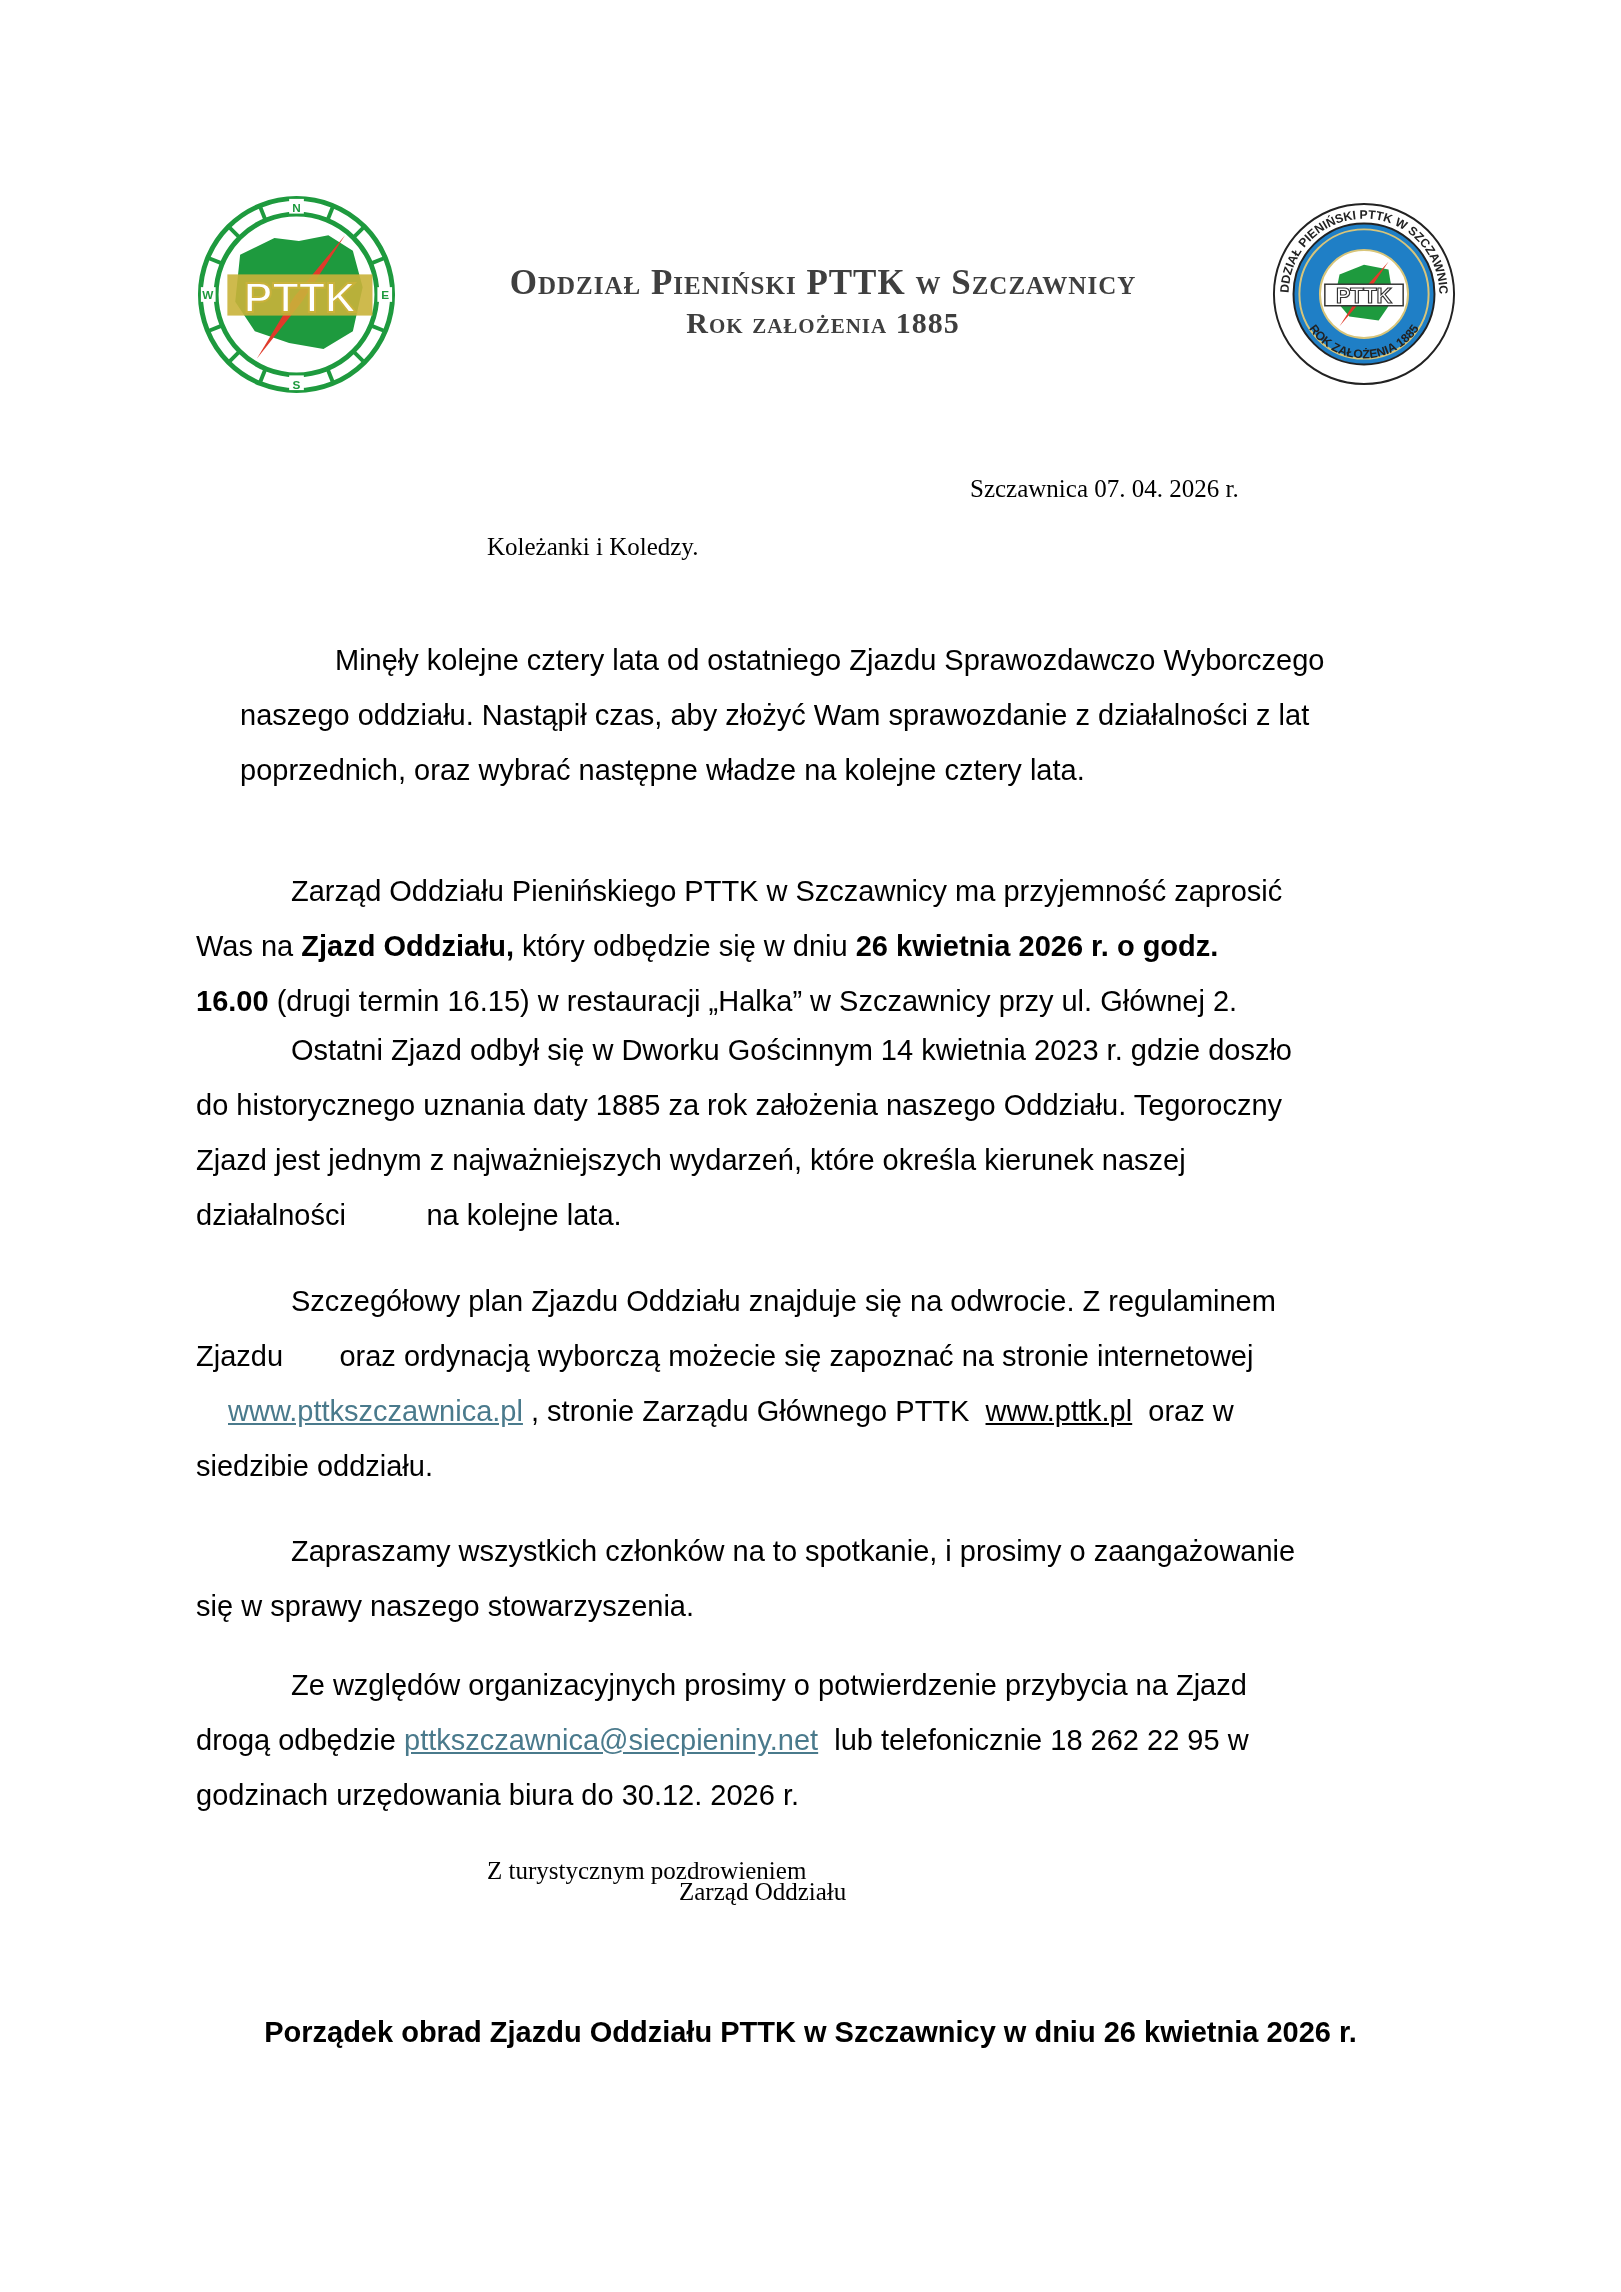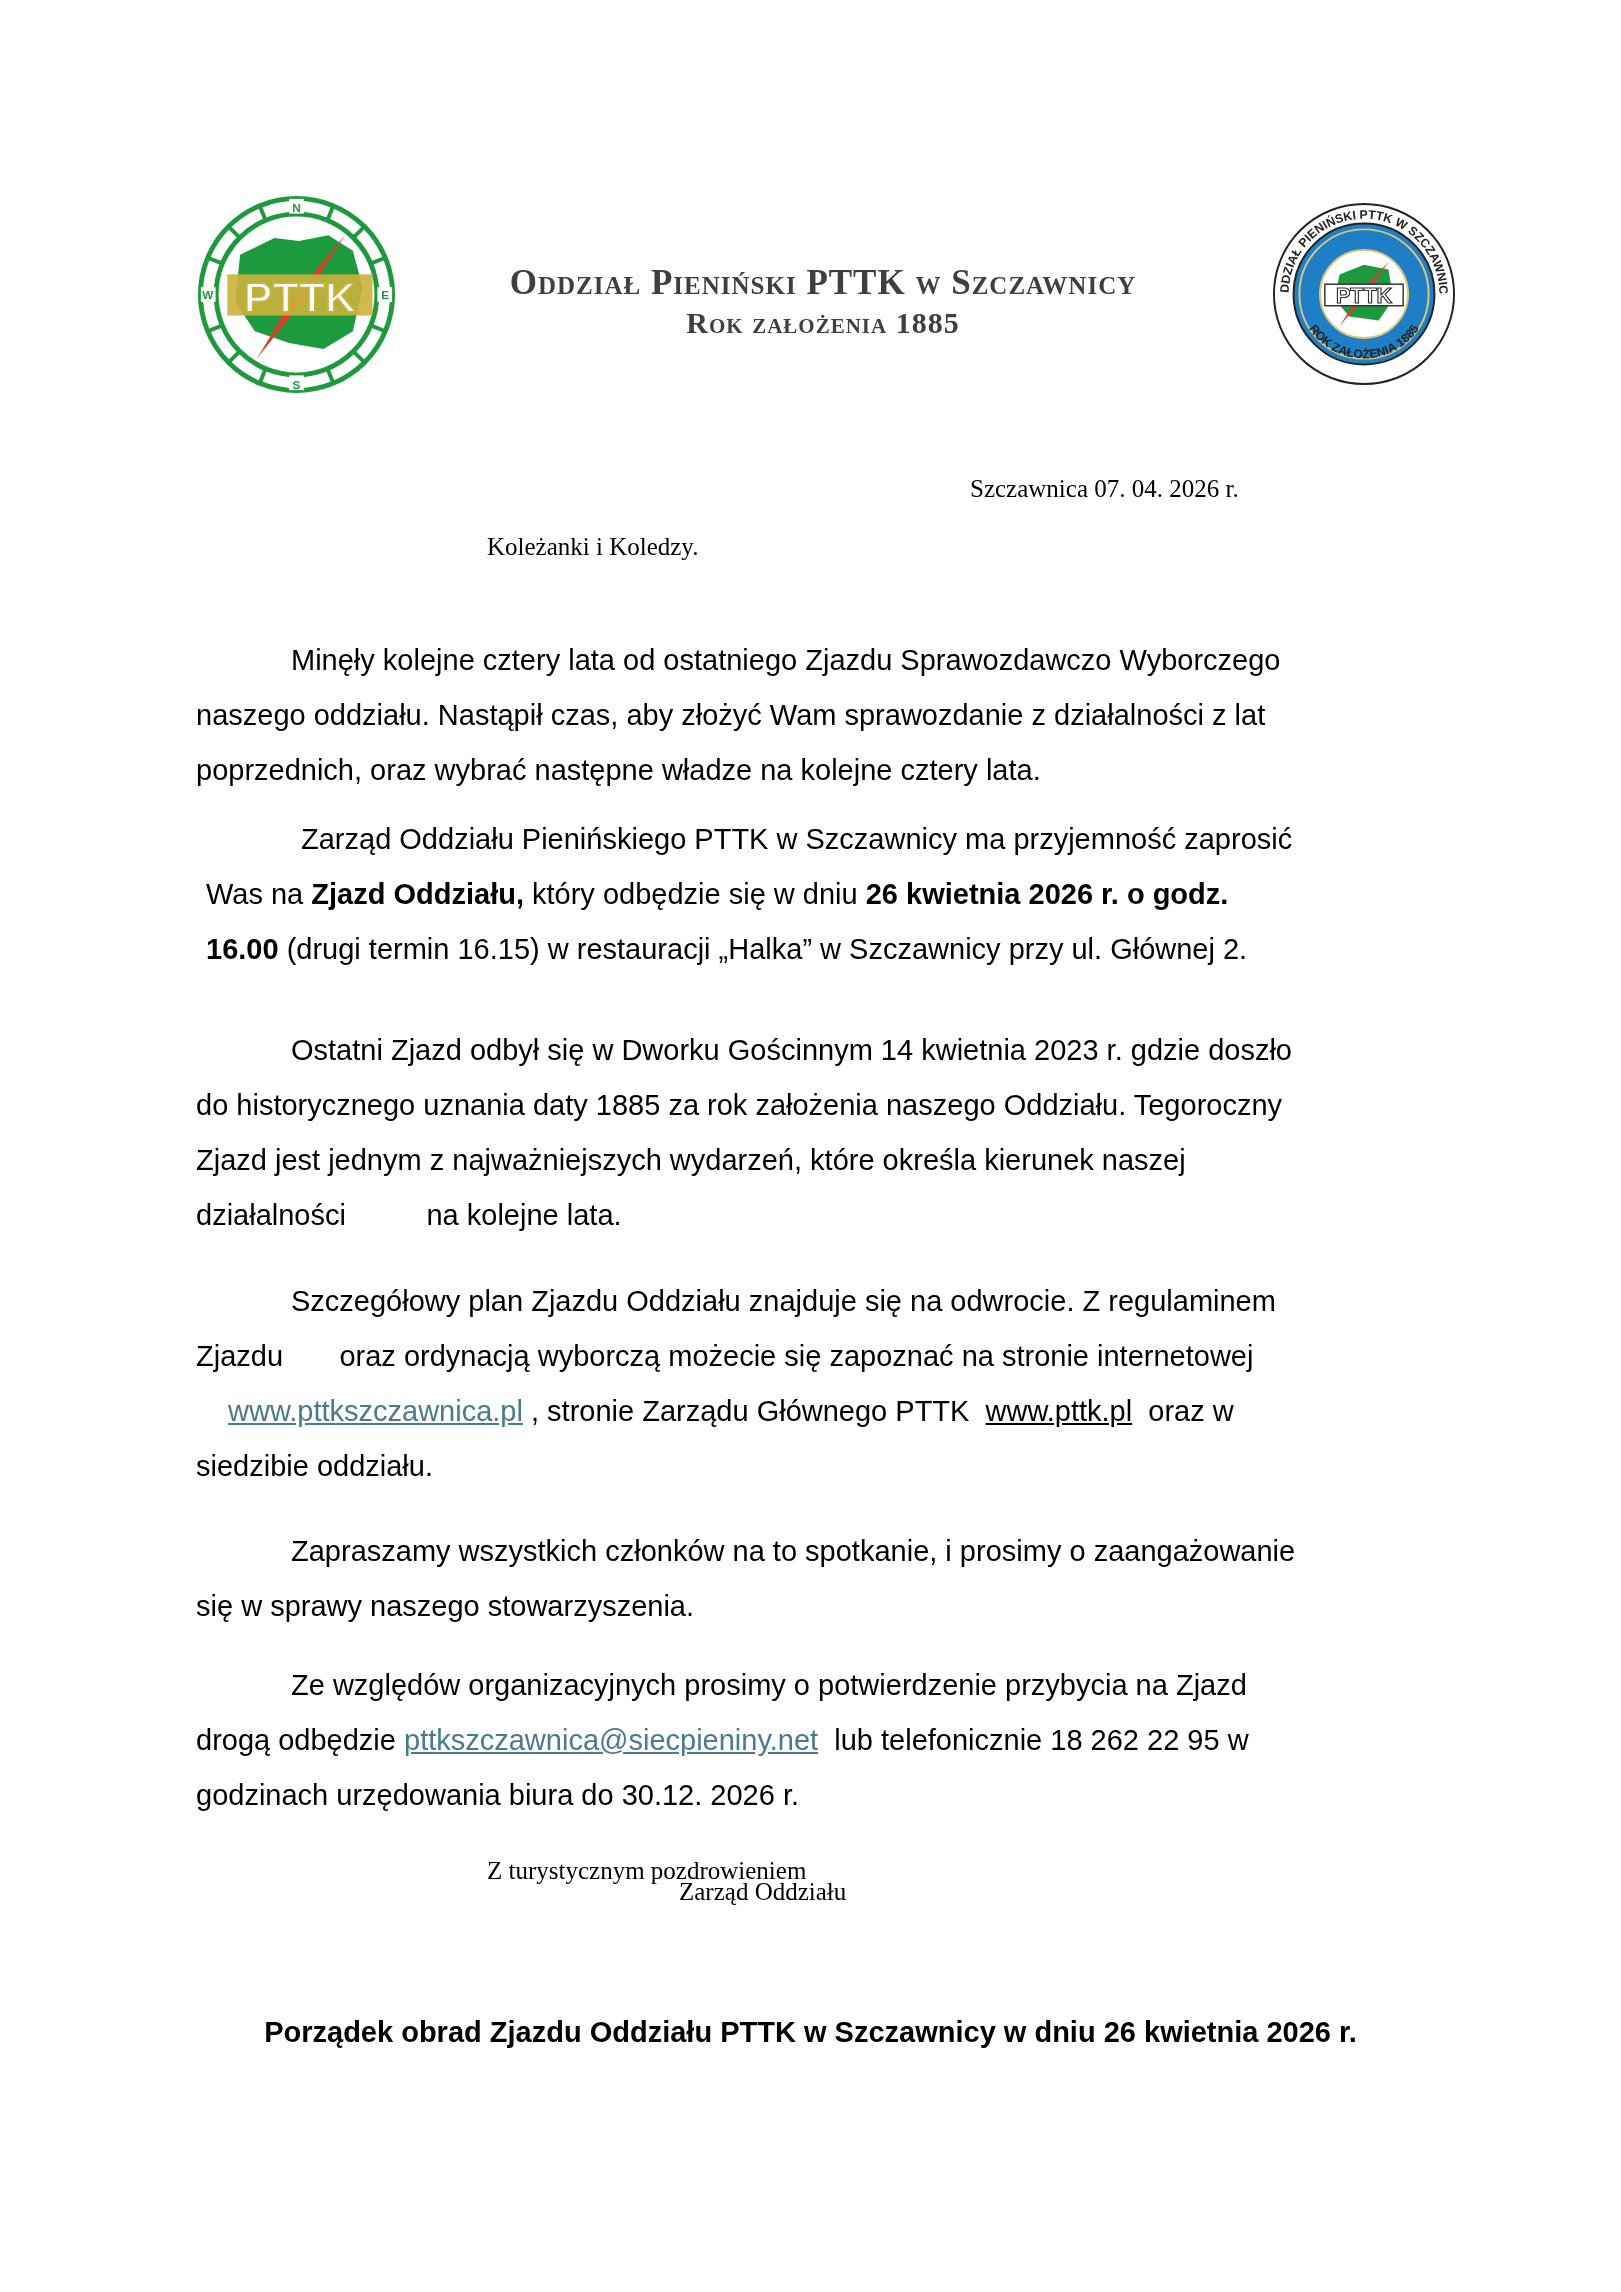--- a/index.html
+++ b/index.html
@@ -92,27 +92,27 @@
     </text>
     <text font-size="12.5" font-weight="bold" fill="#222" font-family="Liberation Sans, sans-serif">
       <textPath href="#ringBot" startOffset="50%" text-anchor="middle">ROK ZAŁOŻENIA 1885</textPath>
     </text>
   </svg>
 </div>
 
 <div class="abs txt date">Szczawnica 07. 04. 2026 r.</div>
 <div class="abs txt greet">Koleżanki i Koledzy.</div>
 
-<div class="abs para" style="top:633px;">
+<div class="abs para" style="top:633px;margin-left:44px;">
   <span class="line indent">Minęły kolejne cztery lata od ostatniego Zjazdu Sprawozdawczo Wyborczego</span>
   <span class="line">naszego oddziału. Nastąpił czas, aby złożyć Wam sprawozdanie z działalności z lat</span>
   <span class="line">poprzednich, oraz wybrać następne władze na kolejne cztery lata.</span>
 </div>
 
-<div class="abs para" style="top:812px;margin-left:10px;">
+<div class="abs para" style="top:864px;">
   <span class="line indent">Zarząd Oddziału Pienińskiego PTTK w Szczawnicy ma przyjemność zaprosić</span>
   <span class="line"><span>Was na </span><b>Zjazd Oddziału,</b><span> który odbędzie się w dniu </span><b>26 kwietnia 2026 r. o godz.</b></span>
   <span class="line"><b>16.00</b><span> (drugi termin 16.15) w restauracji „Halka” w Szczawnicy przy ul. Głównej 2.</span></span>
 </div>
 
 <div class="abs para" style="top:1023px;">
   <span class="line indent">Ostatni Zjazd odbył się w Dworku Gościnnym 14 kwietnia 2023 r. gdzie doszło</span>
   <span class="line">do historycznego uznania daty 1885 za rok założenia naszego Oddziału. Tegoroczny</span>
   <span class="line">Zjazd jest jednym z najważniejszych wydarzeń, które określa kierunek naszej</span>
   <span class="line" style="white-space:pre;">działalności          na kolejne lata.</span>

